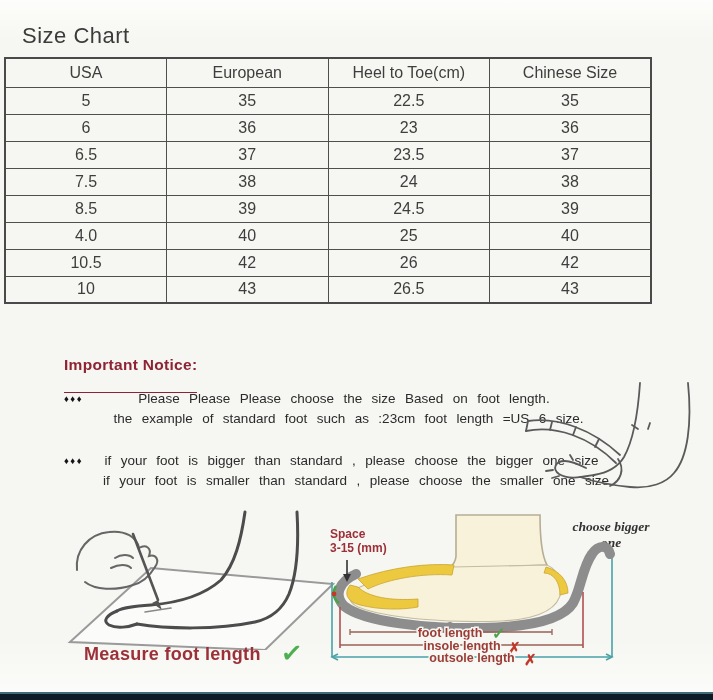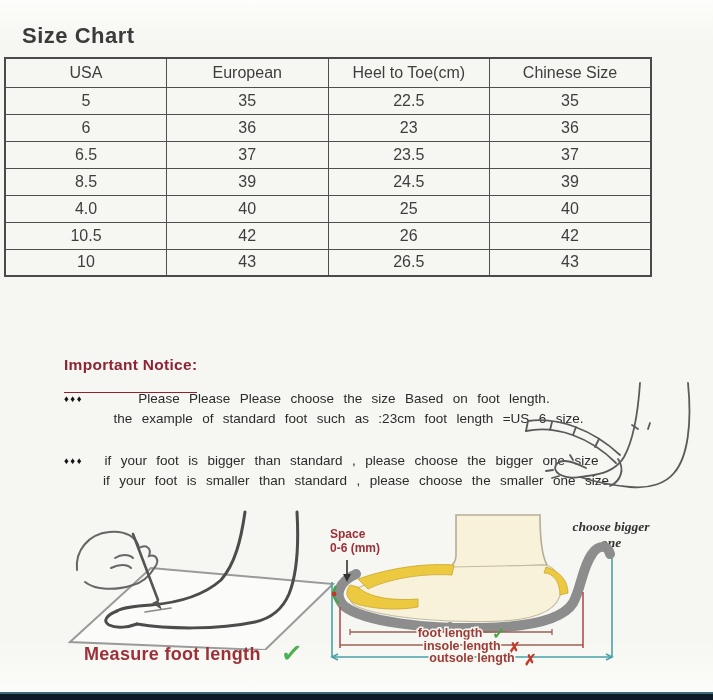--- a/index.html
+++ b/index.html
@@ -7,21 +7,21 @@
   .canvas {
     position: relative;
     width: 713px; height: 700px;
     margin: 0 auto;
     background: linear-gradient(#fdfdfb, #f6f6f2 40px, #f6f6f2 640px, #fbfbf9 688px);
     overflow: hidden;
     font-family: "Liberation Sans", sans-serif;
   }
   .page-title {
     position: absolute; left: 22px; top: 23px;
-    font-size: 22px; font-weight: 700; color: #3b3b3b; letter-spacing: .5px;
+    font-size: 22px; font-weight: 400; color: #3b3b3b; letter-spacing: .5px;
   }
   .size-table {
     position: absolute; left: 4px; top: 57px;
     width: 648px; border-collapse: collapse; table-layout: fixed;
     border: 2.5px solid #4a4a4a;
   }
   .size-table th, .size-table td {
     border: 1.7px solid #4f4f4f;
     text-align: center; vertical-align: middle;
     font-size: 16px; color: #3e3e3e; font-weight: 400;
@@ -103,20 +103,26 @@
         <td>6</td>
         <td>36</td>
         <td>23</td>
         <td>36</td>
       </tr>
       <tr>
         <td>6.5</td>
         <td>37</td>
         <td>23.5</td>
         <td>37</td>
+      </tr>
+      <tr>
+        <td>7.5</td>
+        <td>38</td>
+        <td>24</td>
+        <td>38</td>
       </tr>
       <tr>
         <td>8.5</td>
         <td>39</td>
         <td>24.5</td>
         <td>39</td>
       </tr>
       <tr>
         <td>4.0</td>
         <td>40</td>
@@ -189,21 +195,21 @@
       <path d="M100,102 L126,98" stroke="#888" stroke-width="1.6"></path>
     </g>
   </svg>
   <div class="measure-caption">
     <span>Measure foot length</span>
     <span class="check-big">✓</span>
   </div>
 
   <div class="space-label">
     <div>Space</div>
-    <div>0-6 (mm)</div>
+    <div>3-15 (mm)</div>
   </div>
   <svg class="illu" style="left:322px; top:512px;" width="391" height="160" viewBox="0 0 391 160">
 
     <g stroke="#49a2a8" stroke-width="1.6" fill="none">
       <path d="M10,70 L10,145 M290,45 L290,145"></path>
       <path d="M10,145 L290,145"></path>
       <path d="M16,142 L10,145 L16,148 M284,142 L290,145 L284,148"></path>
     </g>
 
     <path d="M134,3 L134,44 C134,49 131,53 127,57 L225,53 C220,44 218,22 218,3 Z" fill="#f8f2da" stroke="#b5ad94" stroke-width="1.6"></path>

